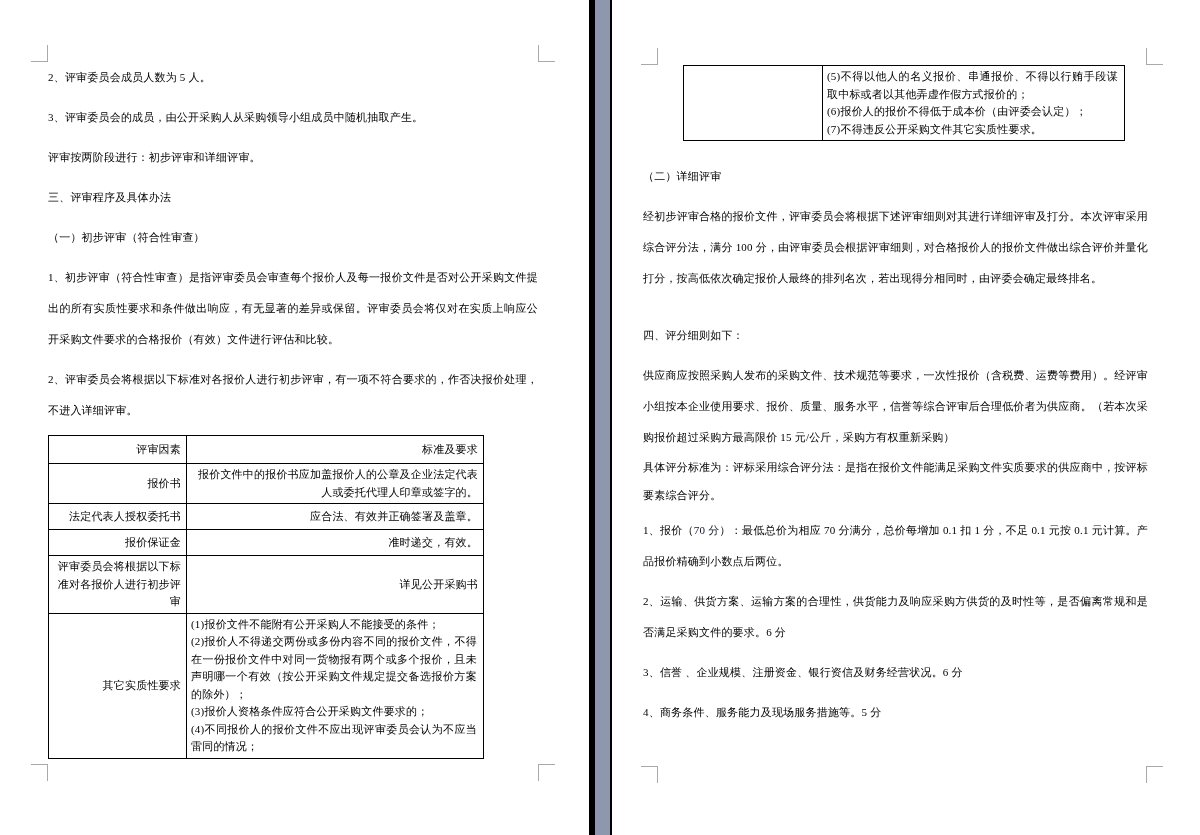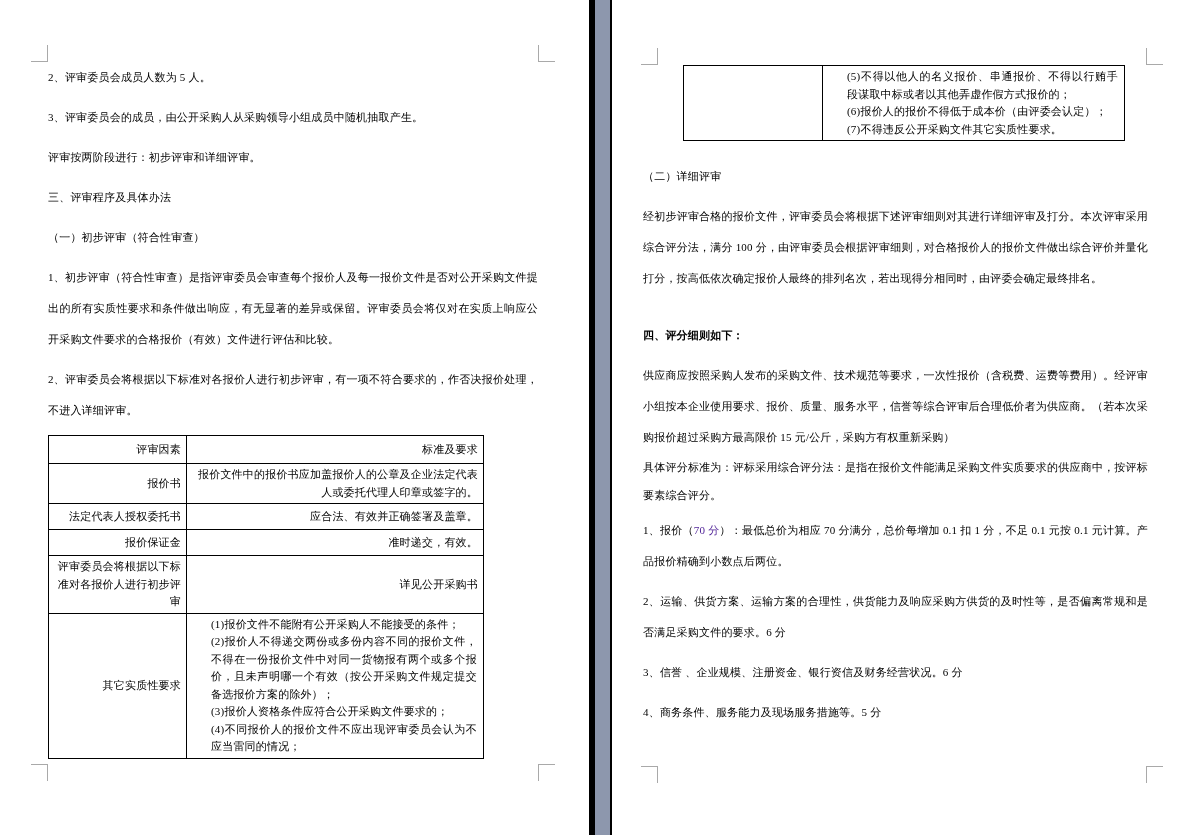--- a/index.html
+++ b/index.html
@@ -23,37 +23,37 @@
   .content-l{position:absolute;left:48px;top:62px;width:490px;}
   .content-r{position:absolute;left:643px;top:65px;width:505px;}
 
   .para{
     margin:0 0 9px 0;font-size:11px;line-height:31px;
     text-align:justify;letter-spacing:0.2px;
   }
   .para.mb0{margin-bottom:0;}
   .para.tight{line-height:28px;margin:0 0 6px 0;}
   .h-sec{margin-top:20px;}
-  .h-sec2{margin-top:26px;font-weight:bold;}
-  .red{color:#4c1d95;}
+  .h-sec2{margin-top:26px;}
+  .red{color:#0f172a;}
 
   table.tbl{border-collapse:collapse;table-layout:fixed;margin-top:0;}
   table.tbl td{
     border:1px solid #000;font-size:11px;line-height:17.5px;
     vertical-align:middle;letter-spacing:0.2px;
   }
   .tbl-left{width:435px;}
   .tbl-left col.c1{width:138px;}
   .tbl-left col.c2{width:297px;}
   .tbl-right{width:441px;margin-left:40px;}
   .tbl-right col.c1{width:139px;}
   .tbl-right col.c2{width:302px;}
   td.cen{text-align:right;padding:2px 5px;}
   td.list{
-    text-align:justify;padding:2px 6px 2px 24px;
+    text-align:justify;padding:2px 6px 2px 4px;
     white-space:pre-line;vertical-align:top;
   }
   tr.rh0{height:28px;} tr.rh1{height:40px;} tr.rh2{height:26px;}
   tr.rh3{height:26px;} tr.rh4{height:46px;} tr.rh5{height:127px;}
   tr.rhc{height:75px;}
 </style>
 </head>
 <body>
 
 <div class="gap-black"></div>

